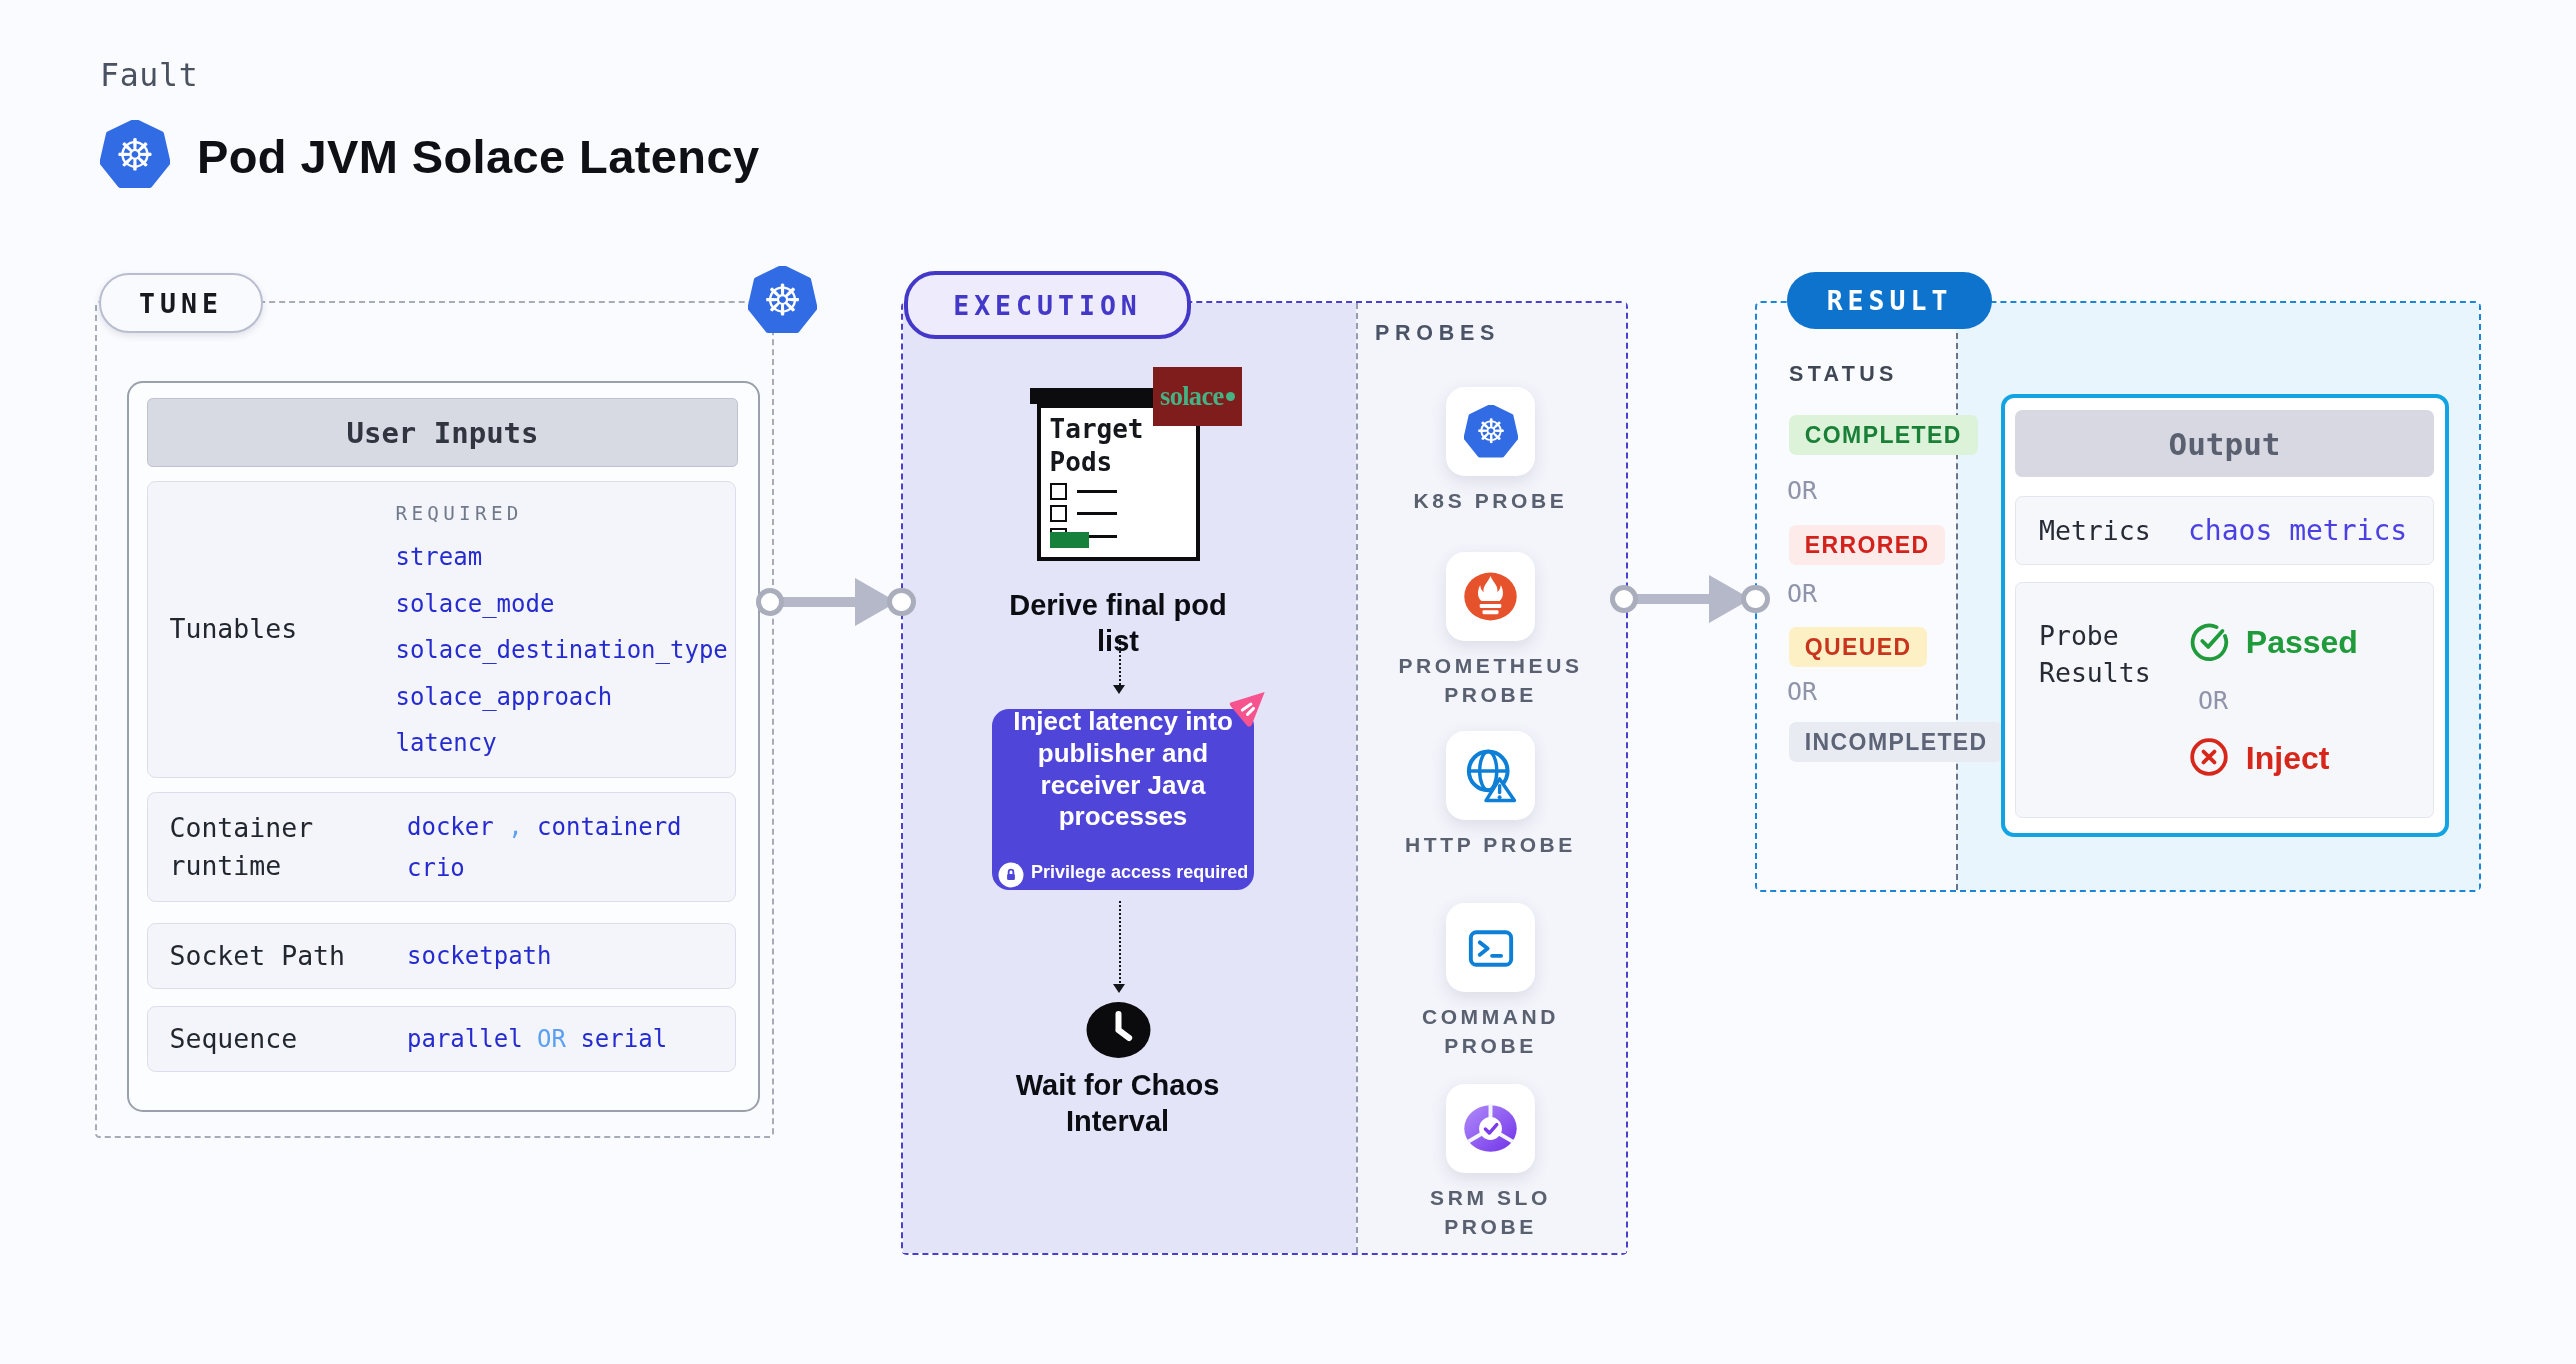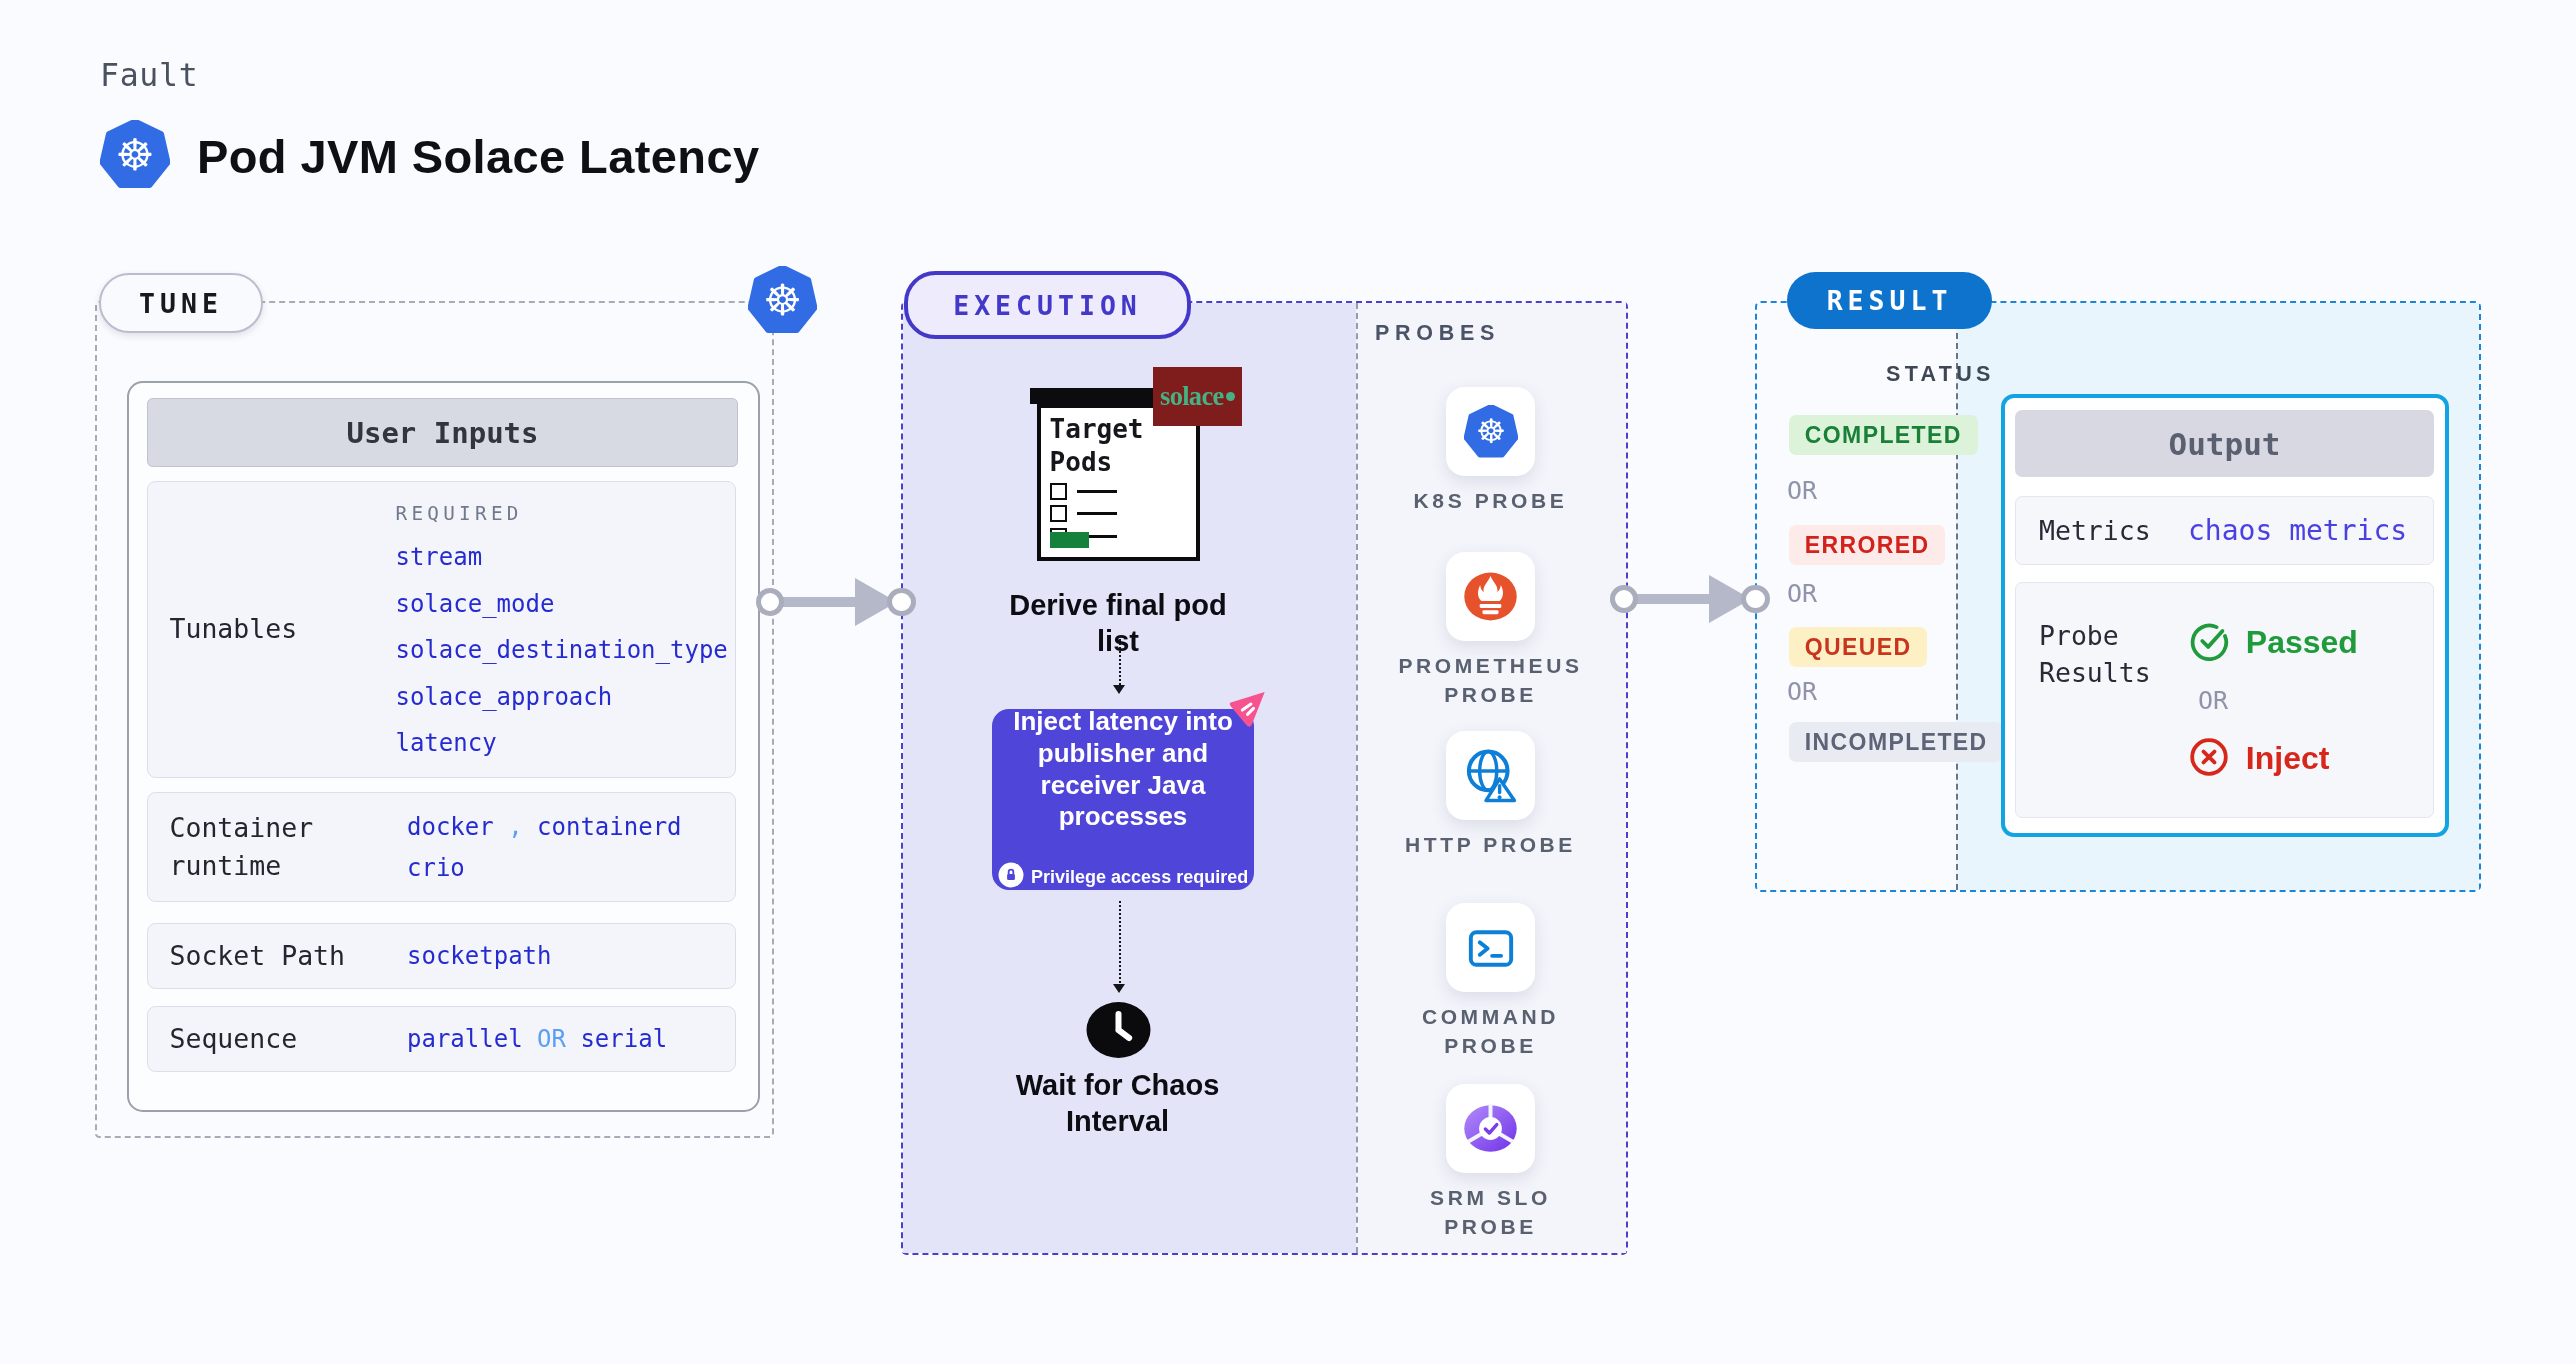--- a/index.html
+++ b/index.html
@@ -63,32 +63,32 @@
   .step-label{font-size:29px;font-weight:800;color:#0b0d12;text-align:center;line-height:1.25;}
   .derive{left:989px;top:587px;width:258px;}
   .wait{left:1003px;top:1067px;width:229px;}
 
   .dotarrow{width:0;border-left:2.9px dotted #141519;}
   .dotarrow::after{content:'';position:absolute;left:-7.9px;bottom:-11.5px;border:6.4px solid transparent;border-top:9.3px solid #141519;}
 
   .inject{left:992px;top:709px;width:262px;height:181px;background:#5045d9;border-radius:17px;
           display:flex;flex-direction:column;align-items:center;justify-content:center;z-index:2;gap:20px;}
   .inject-text{width:236px;text-align:center;color:#fff;font-size:26px;font-weight:800;line-height:1.22;}
-  .inject-note{margin-top:8.6px;display:flex;align-items:center;gap:7.2px;color:#fff;font-size:18px;font-weight:bold;}
+  .inject-note{margin-top:8.6px;display:flex;align-items:flex-start;gap:7.2px;color:#fff;font-size:18px;font-weight:bold;}
   .chaos-badge{left:1226px;top:686px;width:43px;height:43px;z-index:3;}
   .clock{left:1085px;top:1000px;width:67px;height:60px;}
 
   .probes-label{left:1375px;top:321px;font-size:21.5px;font-weight:bold;letter-spacing:5.7px;color:#4b5366;}
   .probe{width:215px;left:1383px;display:flex;flex-direction:column;align-items:center;}
   .probe-card{width:89px;height:89px;background:#fff;border-radius:18.6px;box-shadow:0 5.7px 15.8px rgba(70,75,110,.14);
               display:flex;align-items:center;justify-content:center;}
   .probe-name{margin-top:10px;font-size:21px;font-weight:bold;letter-spacing:3.6px;color:#596070;text-align:center;line-height:1.4;}
 
   
-  .status-label{left:1886px;top:362px;font-size:21.5px;font-weight:bold;letter-spacing:4.3px;color:#3f4654;}
+  .status-label{left:1789px;top:362px;font-size:21.5px;font-weight:bold;letter-spacing:4.3px;color:#3f4654;}
   .badge{left:1789px;height:40px;display:inline-flex;align-items:center;padding:0 15.8px;border-radius:7.2px;
          font-size:23px;font-weight:bold;letter-spacing:1.4px;}
   .b-completed{top:415px;background:#dcf3da;color:#1a8038;}
   .b-errored{top:525px;background:#fcebe9;color:#d3211c;}
   .b-queued{top:627px;background:#fdf0c5;color:#c9341d;}
   .b-incompleted{top:722px;background:#e9ebf3;color:#5d6477;}
   .or{font-family:"DejaVu Sans Mono","Liberation Mono",monospace;font-size:25px;color:#8f94ab;}
   .or-col{left:1787px;}
 
   .output-card{left:2001px;top:394px;width:448px;height:443px;background:#fff;border:4.3px solid #12a3e2;border-radius:13px;box-sizing:border-box;}

